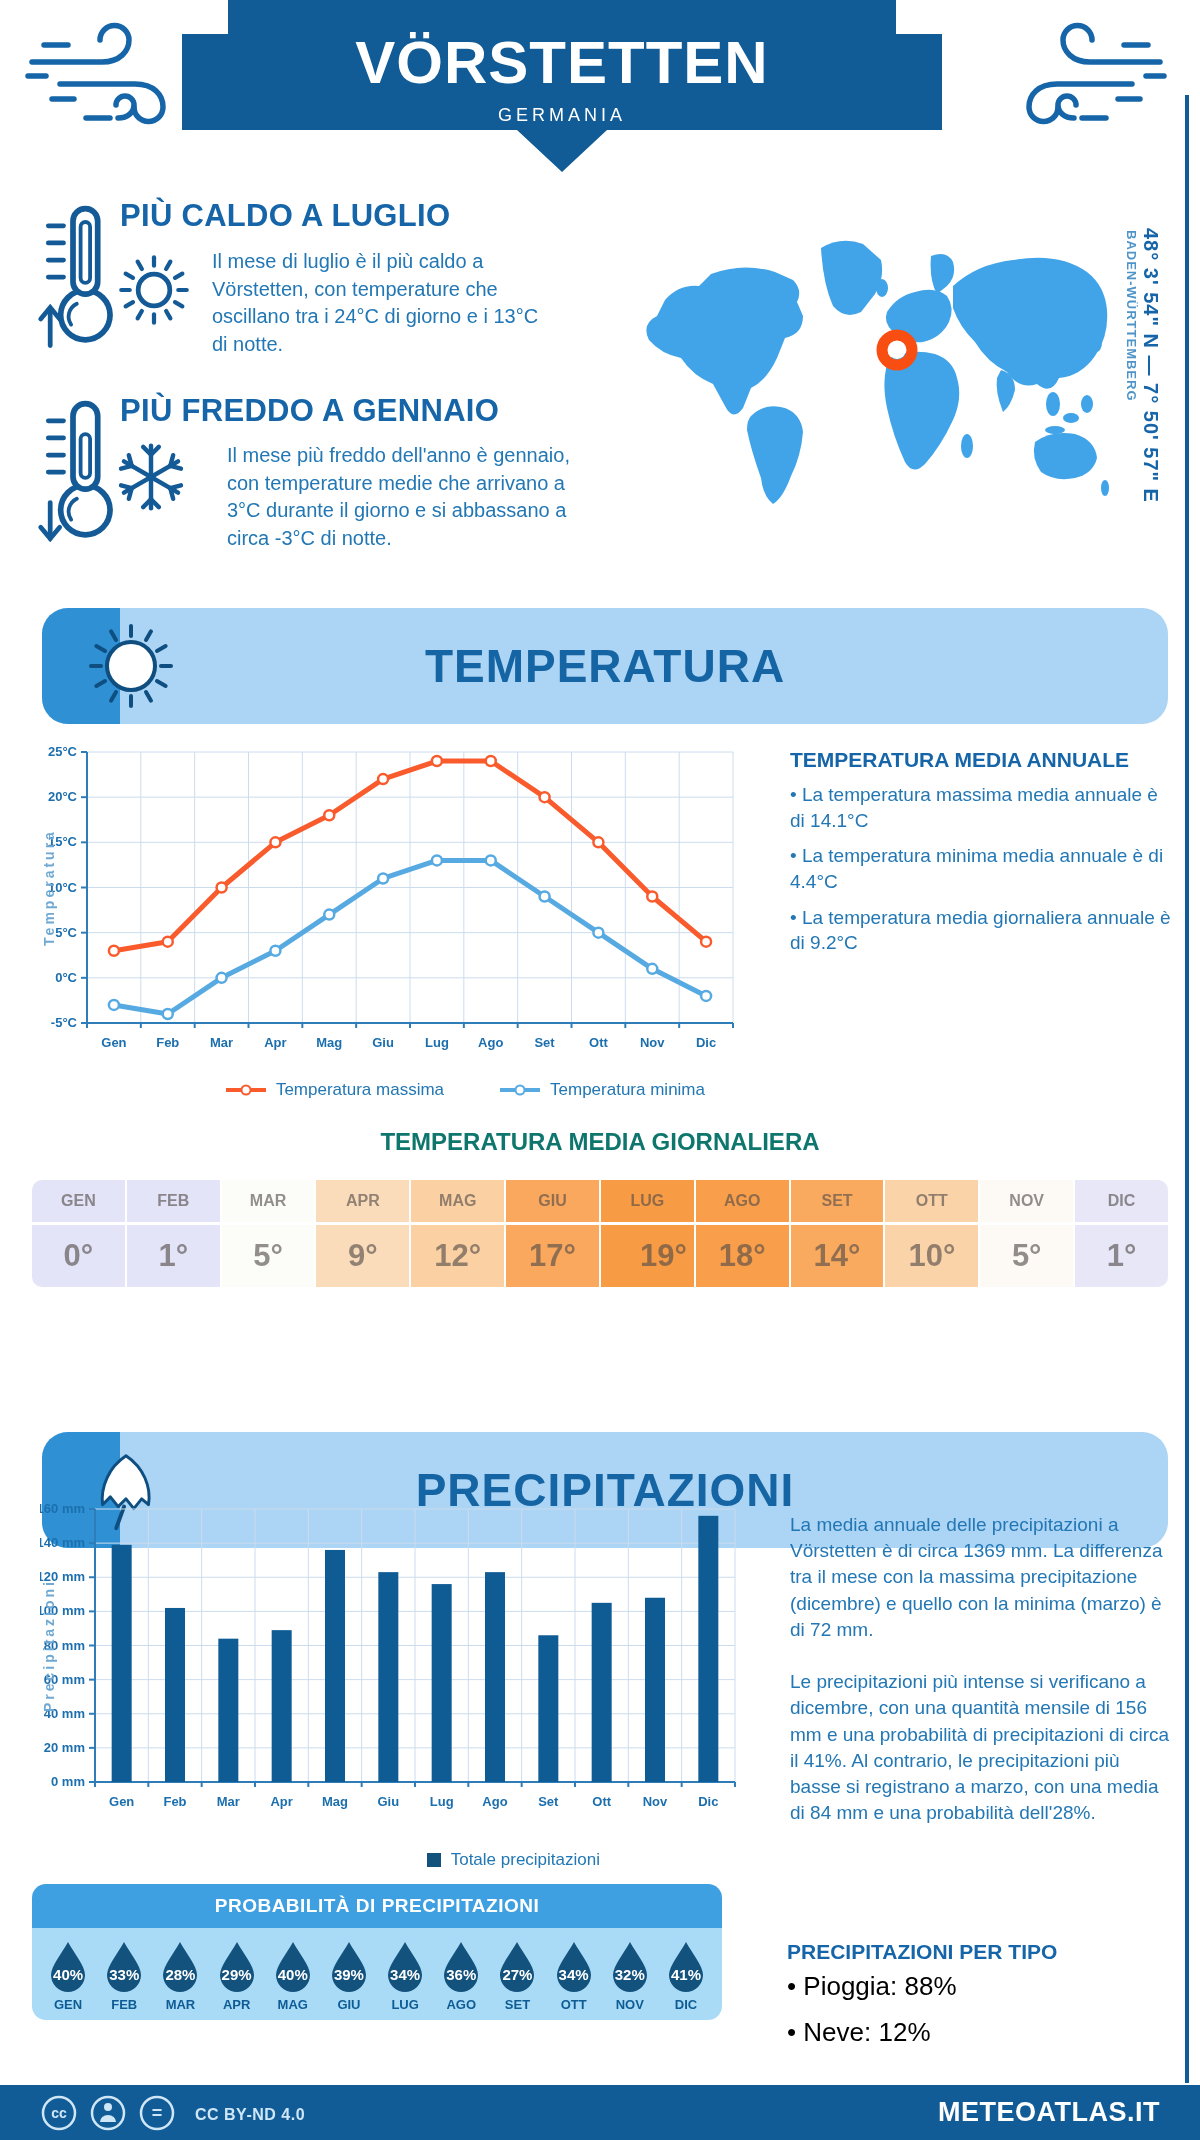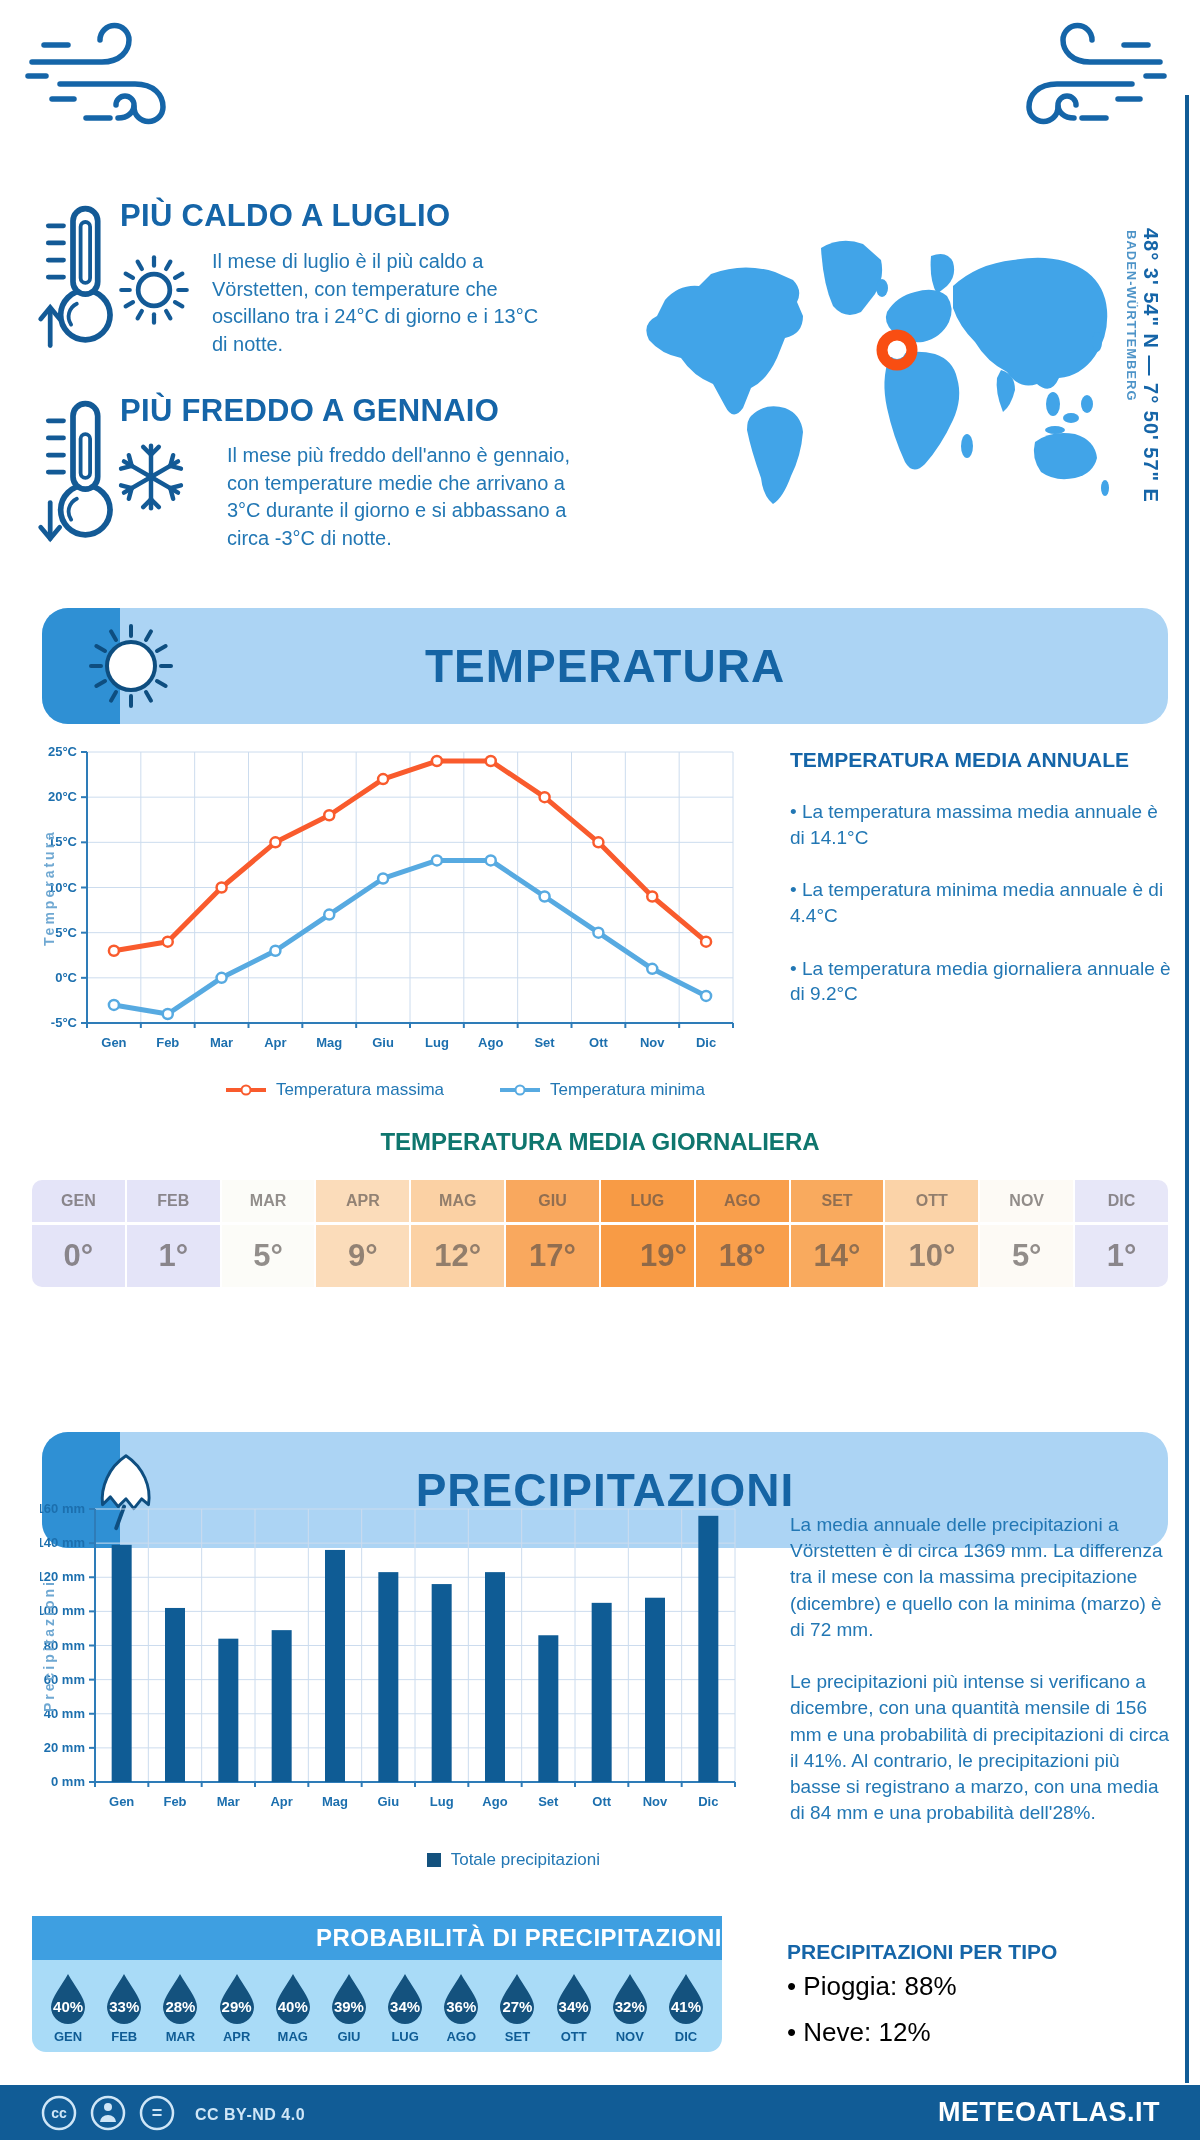--- a/index.html
+++ b/index.html
@@ -40,36 +40,36 @@
   .grid{stroke:#CCDCEE;stroke-width:1;}
   .axis{stroke:#2E7CB8;stroke-width:2;}
   .tick{font-family:"Liberation Sans",sans-serif;font-size:13px;font-weight:600;fill:#1C6FAE;}
   .ylabel{font-family:"Liberation Sans",sans-serif;font-size:14px;font-weight:600;fill:#6FA8D2;letter-spacing:3px;}
   .legend-row{display:flex;justify-content:flex-end;align-items:center;gap:56px;}
   .legend-item{display:flex;align-items:center;gap:10px;font-size:17px;color:#2277B4;}
   .legend-sq{width:14px;height:14px;background:#14527E;display:inline-block;}
 
   
   .annual-title,.type-title{font-size:21px;font-weight:bold;color:#1565A8;}
-  .annual-b{font-size:19px;color:#2277B4;line-height:1.35;margin-top:27px;}
+  .annual-b{font-size:19px;color:#2277B4;line-height:1.35;margin-top:10px;}
   .daily-title{font-size:24px;font-weight:bold;color:#0f766e;text-align:center;}
 
   
   .temp-table{display:flex;gap:2px;border-radius:10px;overflow:hidden;}
   .tcol{flex:1;display:flex;flex-direction:column;gap:3px;}
   .thead{height:42px;line-height:42px;font-size:16px;font-weight:bold;text-align:center;color:rgba(80,75,72,.62);}
   .tval{height:62px;line-height:62px;font-size:31px;font-weight:bold;text-align:center;color:rgba(80,75,72,.62);}
 
   
   .precip-p{font-size:19px;color:#2277B4;line-height:1.38;margin:0 0 26px 0;}
 
   
   .prob-box{width:690px;border-radius:14px;overflow:hidden;}
-  .prob-head{height:44px;line-height:44px;background:#3E9FE1;color:#fff;font-size:24px;font-weight:bold;
-    text-align:right;letter-spacing:.5px;margin-top:32px;}
+  .prob-head{height:44px;line-height:44px;background:#3E9FE1;color:#fff;font-size:19px;font-weight:bold;
+    text-align:center;letter-spacing:.5px;}
   .prob-body{background:#A9DBF7;padding:12px 8px 8px;display:flex;}
   .drop-col{flex:1;text-align:center;}
   .drop-wrap{position:relative;width:46px;height:52px;margin:0 auto;}
   .drop-pct{position:absolute;left:0;right:0;top:26px;color:#fff;font-size:15px;font-weight:bold;}
   .drop-mon{display:block;margin-top:5px;font-size:13px;font-weight:bold;color:#0F5C95;}
 
   .type-b{font-size:26px;color:#000000;line-height:1.75;}
 
   
   .footer{left:0;top:2085px;width:1200px;height:55px;background:#115C96;display:flex;align-items:center;
@@ -99,20 +99,24 @@
       <path d="M10,42 H80 C98,42 107,31 107,20 A14.5,14.5 0 0 0 78,20"></path>
       <path d="M38,64 H113 C132,64 141,75 141,87 A14.5,14.5 0 0 1 112,87"></path>
       <path d="M96,98 C106,98 112,92 112,85 A9,9 0 0 0 94,85"></path>
       <path d="M22,25 H46"></path>
         <path d="M6,56 H24"></path>
         <path d="M30,79 H52"></path>
         <path d="M64,98 H88"></path>
     </svg>
   </div>
 
+  <div class="abs header-banner">
+    <div class="header-title">VÖRSTETTEN</div>
+    <div class="header-sub">GERMANIA</div>
+  </div>
 
   <div class="abs" style="left:35px;top:203px;width:95px;height:155px;">
     <svg class="thermo" viewBox="0 0 100 160" width="95" height="152" fill="none" stroke="#135A96" stroke-linecap="round">
       <line x1="14" y1="24" x2="30" y2="24" stroke-width="5"></line>
         <line x1="14" y1="42" x2="30" y2="42" stroke-width="5"></line>
       <line x1="14" y1="60" x2="30" y2="60" stroke-width="5"></line>
         <line x1="14" y1="78" x2="30" y2="78" stroke-width="5"></line>
       <circle cx="53" cy="118" r="26" stroke-width="6" fill="#fff"></circle>
       <rect x="40" y="6" width="26" height="90" rx="13" stroke-width="6" fill="#fff"></rect>
       <rect x="48" y="20" width="10" height="64" rx="5" stroke-width="4"></rect>

